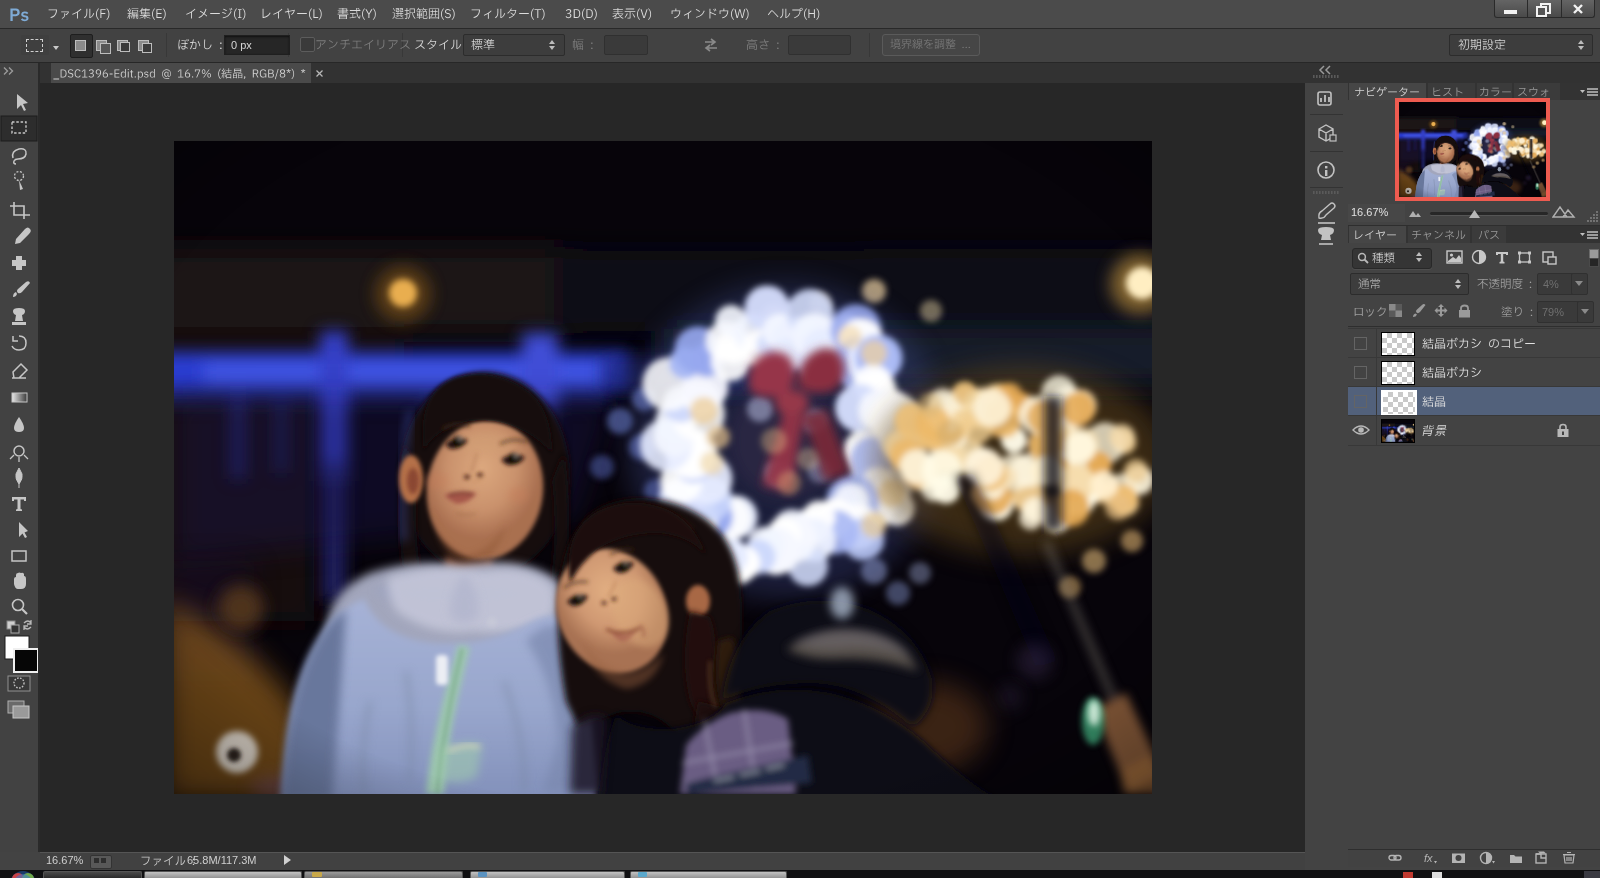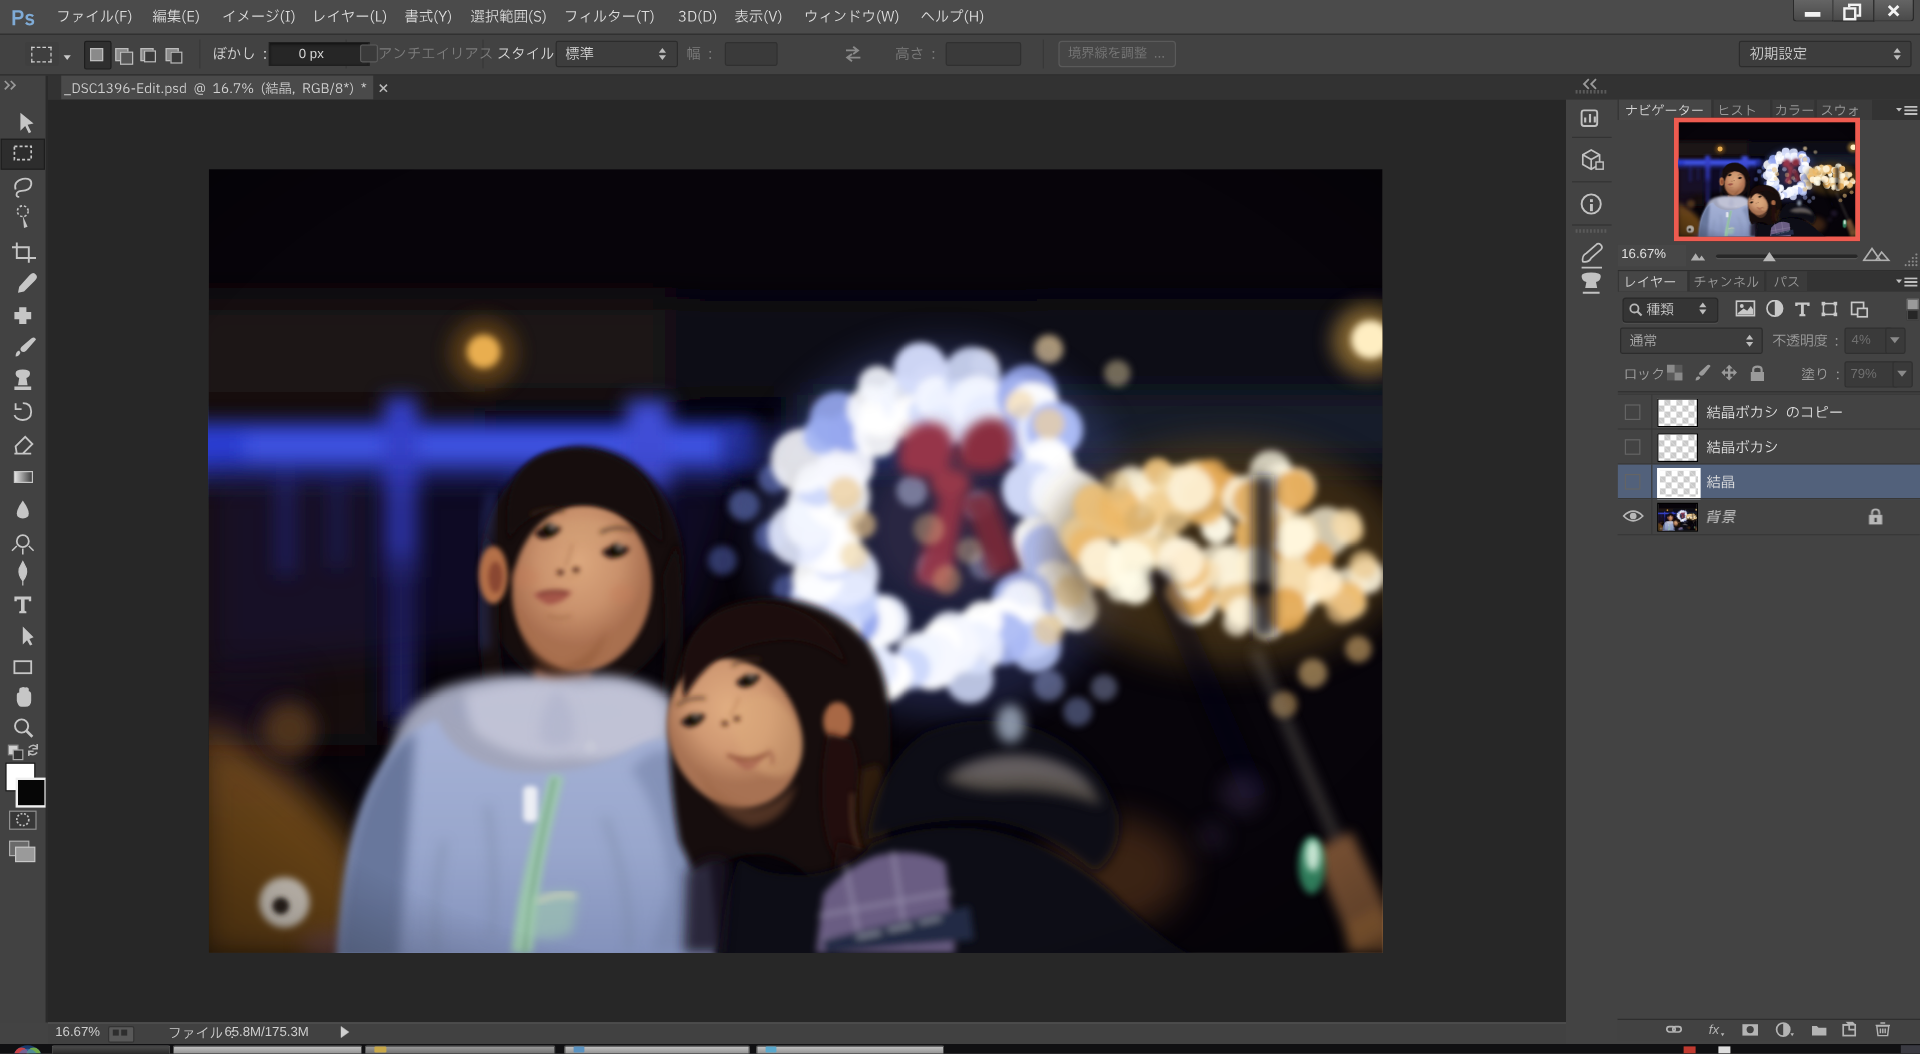--- a/index.html
+++ b/index.html
@@ -498,21 +498,21 @@
 <div class="abs" style="left:133px;top:34px;width:21px;height:22px;border:1px solid transparent;border-radius:2px"></div>
 <div class="abs" style="left:138px;top:40px;width:9px;height:9px;border:1px solid #bdbdbd;background:#8a8a8a"></div>
 <div class="abs" style="left:142px;top:43px;width:8px;height:8px;border:1px solid #bdbdbd;background:#3a3a3a"></div>
 <div class="abs" style="left:166px;top:33px;width:1px;height:24px;background:#383838"></div>
 <div class="abs" style="left:288px;top:33px;width:1px;height:24px;background:#383838"></div>
 <div class="abs" style="left:402px;top:33px;width:1px;height:24px;background:#383838"></div>
 <div class="abs" style="left:869px;top:33px;width:1px;height:24px;background:#383838"></div>
 <svg style="position:absolute;left:177px;top:36px" width="47" height="16" viewBox="0 -13 47 16">
     <path d="M11.2 -10.0Q11.7 -9.0 12.0 -8.1L11.4 -7.9Q11.0 -9.0 10.5 -9.8ZM10.0 -7.5Q9.7 -8.4 9.2 -9.4L9.9 -9.6Q10.4 -8.5 10.7 -7.7ZM2.4 -1.2Q2.4 -1.7 2.6 -2.3Q2.7 -2.9 3.1 -3.6L3.7 -3.3Q3.2 -2.2 3.0 -1.5Q2.7 -0.9 2.6 -0.3Q2.6 -0.0 2.6 0.1Q2.6 0.2 2.6 0.4L1.8 0.5Q1.4 -1.5 1.4 -3.4Q1.4 -4.7 1.6 -6.2Q1.7 -7.7 2.1 -9.3L2.9 -9.2Q2.5 -7.7 2.4 -6.2Q2.2 -4.6 2.2 -3.4Q2.2 -2.0 2.3 -1.2ZM8.5 -2.6Q9.7 -2.1 10.9 -1.0L10.5 -0.3Q9.5 -1.2 8.5 -1.8V-1.3Q8.5 -0.5 7.9 -0.1Q7.4 0.4 6.3 0.4Q5.4 0.4 4.8 -0.1Q4.3 -0.6 4.3 -1.4Q4.3 -2.2 4.8 -2.7Q5.4 -3.1 6.4 -3.1Q7.0 -3.1 7.7 -2.9V-5.1Q5.9 -5.1 4.3 -5.2L4.3 -5.9Q5.7 -5.8 7.7 -5.8V-7.9Q6.0 -7.9 4.5 -7.9L4.5 -8.7Q6.1 -8.6 7.9 -8.6Q8.4 -8.6 9.2 -8.6L9.2 -7.9L8.5 -7.9V-5.9Q9.6 -5.9 10.7 -6.0L10.7 -5.2Q9.6 -5.1 8.5 -5.1ZM7.7 -2.1Q7.0 -2.4 6.3 -2.4Q5.7 -2.4 5.4 -2.1Q5.1 -1.9 5.1 -1.4Q5.1 -0.9 5.4 -0.6Q5.7 -0.4 6.3 -0.4Q7.0 -0.4 7.4 -0.6Q7.7 -0.9 7.7 -1.5Z M17.1 -7.1Q17.2 -7.1 17.5 -7.1Q18.5 -7.1 19.0 -6.6Q19.5 -6.0 19.5 -5.0Q19.5 -2.8 19.3 -1.7Q19.1 -0.6 18.7 -0.3Q18.2 0.1 17.4 0.1Q16.8 0.1 15.8 -0.1L15.9 -0.9Q16.7 -0.7 17.3 -0.7Q17.8 -0.7 18.1 -1.0Q18.4 -1.2 18.5 -2.1Q18.6 -3.0 18.6 -5.0Q18.6 -5.7 18.3 -6.0Q18.1 -6.3 17.4 -6.3Q17.2 -6.3 17.1 -6.3L16.1 -6.2Q15.6 -4.4 15.1 -2.8Q14.5 -1.3 13.8 0.2L13.0 -0.1Q13.7 -1.6 14.2 -3.0Q14.8 -4.4 15.2 -6.1L13.0 -5.9L12.9 -6.7L15.4 -6.9Q15.7 -8.1 16.0 -9.7L16.8 -9.6Q16.6 -8.3 16.3 -7.0ZM21.4 -7.9Q22.8 -5.7 23.3 -2.9L22.5 -2.7Q22.0 -5.4 20.6 -7.5Z M27.3 -9.6 28.2 -9.5 27.8 -3.3Q27.7 -0.6 30.1 -0.6Q31.5 -0.6 32.4 -1.6Q33.3 -2.5 33.8 -4.6L34.6 -4.3Q34.1 -2.1 33.0 -0.9Q31.8 0.3 30.1 0.3Q28.5 0.3 27.7 -0.7Q26.9 -1.6 27.0 -3.3Z M43.1 -5.8V-6.0Q43.1 -6.3 43.3 -6.5Q43.5 -6.6 43.8 -6.6Q44.2 -6.6 44.4 -6.5Q44.6 -6.3 44.6 -6.0V-5.8Q44.6 -5.5 44.4 -5.3Q44.2 -5.1 43.8 -5.1Q43.5 -5.1 43.3 -5.3Q43.1 -5.5 43.1 -5.8ZM43.1 -0.6V-0.7Q43.1 -1.0 43.3 -1.2Q43.5 -1.4 43.8 -1.4Q44.2 -1.4 44.4 -1.2Q44.6 -1.0 44.6 -0.7V-0.6Q44.6 -0.2 44.4 -0.0Q44.2 0.1 43.8 0.1Q43.5 0.1 43.3 -0.0Q43.1 -0.2 43.1 -0.6Z" fill="#d8d8d8"></path>
   </svg>
-<div class="abs field" style="left:224px;top:35px;width:58px;height:18px;line-height:18px;padding-left:24px">0 px</div>
+<div class="abs field" style="left:224px;top:35px;width:58px;height:18px;line-height:18px;padding-left:6px">0 px</div>
 <div class="abs" style="left:300px;top:37px;width:13px;height:13px;border:1px solid #5c5c5c;background:#3a3a3a;border-radius:2px"></div>
 <svg style="position:absolute;left:315px;top:36px" width="98" height="16" viewBox="0 -13 98 16">
     <path d="M6.5 -4.7Q7.7 -5.3 8.6 -6.1Q9.4 -6.9 9.8 -7.8H1.4V-8.7H10.7V-7.9Q10.3 -6.7 9.3 -5.7Q8.4 -4.7 7.1 -4.0ZM1.9 -0.6Q3.1 -1.0 3.8 -1.6Q4.5 -2.1 4.9 -2.9Q5.2 -3.7 5.2 -4.8V-6.5H6.1V-4.8Q6.1 -3.5 5.7 -2.5Q5.3 -1.6 4.5 -1.0Q3.7 -0.3 2.4 0.2Z M17.5 -6.1Q15.8 -7.3 13.8 -8.2L14.2 -9.0Q16.2 -8.0 18.0 -6.8ZM13.9 -1.1Q16.0 -1.5 17.5 -2.2Q19.0 -3.0 20.1 -4.2Q21.1 -5.5 21.9 -7.4L22.7 -6.9Q21.5 -4.0 19.4 -2.4Q17.4 -0.8 14.2 -0.2Z M35.0 -5.5V-4.7H30.7V-4.5Q30.7 -2.7 29.9 -1.5Q29.2 -0.4 27.5 0.3L27.1 -0.4Q28.1 -0.9 28.7 -1.4Q29.3 -1.9 29.5 -2.7Q29.8 -3.4 29.8 -4.5V-4.7H25.2V-5.5H29.8V-7.9Q28.2 -7.8 26.1 -7.7L26.1 -8.5Q31.2 -8.7 33.9 -9.4L34.2 -8.6Q32.8 -8.2 30.7 -8.0V-5.5Z M46.9 -0.8H37.1V-1.6H41.5V-7.5H37.6V-8.3H46.4V-7.5H42.3V-1.6H46.9Z M58.4 -8.7Q57.0 -7.2 55.0 -6.0V0.4H54.1V-5.4Q52.0 -4.1 49.5 -3.3L49.2 -4.1Q51.6 -4.9 53.9 -6.3Q56.2 -7.6 57.8 -9.3Z M64.0 -0.6Q65.6 -1.0 66.6 -1.6Q67.5 -2.1 68.0 -3.0Q68.4 -3.9 68.4 -5.3V-9.3H69.3V-5.3Q69.3 -3.7 68.8 -2.6Q68.2 -1.6 67.2 -0.9Q66.1 -0.2 64.4 0.2ZM63.4 -3.6H62.5V-9.2H63.4Z M78.5 -4.7Q79.7 -5.3 80.6 -6.1Q81.4 -6.9 81.8 -7.8H73.4V-8.7H82.7V-7.9Q82.3 -6.7 81.3 -5.7Q80.4 -4.7 79.1 -4.0ZM73.9 -0.6Q75.1 -1.0 75.8 -1.6Q76.5 -2.1 76.9 -2.9Q77.2 -3.7 77.2 -4.8V-6.5H78.1V-4.8Q78.1 -3.5 77.7 -2.5Q77.3 -1.6 76.5 -1.0Q75.7 -0.3 74.4 0.2Z M94.3 -0.0Q92.5 -1.8 90.6 -3.1Q89.7 -2.2 88.5 -1.4Q87.2 -0.6 85.8 -0.0L85.3 -0.8Q88.2 -1.9 90.0 -3.7Q91.8 -5.5 92.3 -7.8H86.2V-8.6H93.3Q93.3 -8.2 93.1 -7.5Q92.7 -5.5 91.2 -3.8Q93.1 -2.4 94.8 -0.7Z" fill="#7d7d7d"></path>
   </svg>
 <svg style="position:absolute;left:414px;top:36px" width="59" height="16" viewBox="0 -13 59 16">
     <path d="M10.3 -0.0Q8.5 -1.8 6.6 -3.1Q5.7 -2.2 4.5 -1.4Q3.2 -0.6 1.8 -0.0L1.3 -0.8Q4.2 -1.9 6.0 -3.7Q7.8 -5.5 8.3 -7.8H2.2V-8.6H9.3Q9.3 -8.2 9.1 -7.5Q8.7 -5.5 7.2 -3.8Q9.1 -2.4 10.8 -0.7Z M22.3 -8.0Q22.1 -4.8 20.2 -2.7Q18.4 -0.6 15.2 0.3L14.8 -0.5Q17.6 -1.2 19.2 -2.8Q17.8 -4.0 16.3 -4.9L16.9 -5.6Q18.4 -4.6 19.8 -3.5Q21.0 -5.0 21.4 -7.2H16.6Q16.1 -6.3 15.4 -5.7Q14.8 -5.0 13.9 -4.3L13.3 -5.0Q15.8 -6.8 17.0 -9.6L17.8 -9.4Q17.5 -8.7 17.1 -8.0Z M34.4 -8.7Q33.0 -7.2 31.0 -6.0V0.4H30.1V-5.4Q28.0 -4.1 25.5 -3.3L25.2 -4.1Q27.6 -4.9 29.9 -6.3Q32.2 -7.6 33.8 -9.3Z M47.2 -4.7Q46.6 -2.9 45.6 -1.7Q44.6 -0.4 43.2 0.1H42.4V-9.3H43.3V-0.8Q45.4 -2.0 46.5 -5.1ZM39.4 -9.2H40.3V-5.6Q40.3 -3.4 39.6 -2.1Q39.0 -0.7 37.6 0.3L37.0 -0.4Q38.3 -1.3 38.9 -2.5Q39.4 -3.6 39.4 -5.6Z M55.1 -5.8V-6.0Q55.1 -6.3 55.3 -6.5Q55.5 -6.6 55.8 -6.6Q56.2 -6.6 56.4 -6.5Q56.6 -6.3 56.6 -6.0V-5.8Q56.6 -5.5 56.4 -5.3Q56.2 -5.1 55.8 -5.1Q55.5 -5.1 55.3 -5.3Q55.1 -5.5 55.1 -5.8ZM55.1 -0.6V-0.7Q55.1 -1.0 55.3 -1.2Q55.5 -1.4 55.8 -1.4Q56.2 -1.4 56.4 -1.2Q56.6 -1.0 56.6 -0.7V-0.6Q56.6 -0.2 56.4 -0.0Q56.2 0.1 55.8 0.1Q55.5 0.1 55.3 -0.0Q55.1 -0.2 55.1 -0.6Z" fill="#d8d8d8"></path>
   </svg>
 <div class="abs dd" style="left:463px;top:34px;width:100px;height:20px;line-height:20px"></div>
 <svg style="position:absolute;left:471px;top:36px" width="26" height="16" viewBox="0 -13 26 16">
     <path d="M4.0 -3.7 3.5 -3.3 2.7 -5.2Q2.7 -5.3 2.7 -5.3Q2.7 -5.3 2.7 -5.2V0.9H2.0V-5.3H1.9Q1.8 -3.4 0.9 -1.8L0.4 -2.4Q1.1 -3.4 1.4 -4.6Q1.8 -5.9 1.9 -7.1H0.6V-7.8H2.0V-10.0H2.7V-7.8H3.9V-7.1H2.7V-5.5H2.7L2.9 -5.7Q3.0 -5.7 3.1 -5.7Q3.1 -5.7 3.2 -5.6ZM4.4 -8.1H6.4V-9.1H4.0V-9.7H11.4V-9.1H9.0V-8.1H11.0V-5.4H4.4ZM7.0 -8.1H8.3V-9.1H7.0ZM6.4 -7.5H5.1V-6.0H6.4ZM8.3 -7.5H7.0V-6.0H8.3ZM10.3 -6.0V-7.5H9.0V-6.0ZM10.9 -4.5V-3.9H4.5V-4.5ZM11.4 -2.3H8.0V0.0Q8.0 0.4 7.8 0.6Q7.6 0.8 7.2 0.8H5.9L5.7 0.2H7.3V-2.3H4.0V-3.0H11.4ZM6.1 -1.5Q5.7 -1.0 5.1 -0.4Q4.5 0.2 3.8 0.6L3.4 -0.0Q4.0 -0.4 4.6 -0.9Q5.2 -1.4 5.6 -1.9ZM9.5 -1.9Q10.0 -1.5 10.6 -1.0Q11.2 -0.4 11.6 0.1L11.1 0.6Q10.7 0.1 10.1 -0.5Q9.5 -1.1 9.0 -1.5Z M23.4 -2.1V-1.4H18.3V0.9H17.5V-1.4H12.6V-2.1H17.5V-3.3H16.3V-7.1Q15.9 -6.6 15.5 -6.3L15.0 -6.8Q15.8 -7.5 16.4 -8.4Q17.0 -9.2 17.4 -10.1L18.1 -9.9Q17.9 -9.4 17.6 -8.9H19.6Q20.0 -9.5 20.3 -10.1L20.9 -9.9Q20.7 -9.4 20.4 -8.9H23.1V-8.2H20.2V-7.2H22.8V-6.6H20.2V-5.6H22.8V-5.0H20.2V-3.9H23.2V-3.3H18.3V-2.1ZM15.3 -8.2Q14.3 -8.9 13.1 -9.4L13.5 -10.0Q14.8 -9.4 15.7 -8.8ZM17.2 -8.2Q17.1 -8.1 17.0 -8.0V-7.2H19.5V-8.2ZM14.7 -6.0Q13.9 -6.6 12.6 -7.2L13.0 -7.7Q14.2 -7.3 15.1 -6.6ZM17.0 -5.6H19.5V-6.6H17.0ZM15.7 -4.9Q15.2 -4.3 14.5 -3.7Q13.8 -3.1 13.1 -2.7L12.6 -3.3Q13.3 -3.7 14.0 -4.3Q14.7 -4.8 15.3 -5.4ZM19.5 -5.0H17.0V-3.9H19.5Z" fill="#d8d8d8"></path>
@@ -823,21 +823,21 @@
 <path d="M176 4 L186 4 L185 12 L177 12 Z M175 3.5 L187 3.5 M179 1.5 L183 1.5 M179 6 L179 10 M181 6 L181 10 M183 6 L183 10" stroke="#b4b4b4" stroke-width="1.2" fill="none"></path>
 </svg>
 <div class="abs statusbar"></div>
 <div class="abs" style="left:46px;top:854px;color:#cfcfcf;font-size:11px">16.67%</div>
 <div class="abs" style="left:90px;top:855px;width:20px;height:12px;background:#585858;border:1px solid #333;border-radius:2px"></div>
 <div class="abs" style="left:94px;top:858px;width:5px;height:5px;background:#2e2e2e"></div>
 <div class="abs" style="left:101px;top:858px;width:5px;height:5px;background:#2e2e2e"></div>
 <svg style="position:absolute;left:140px;top:853px" width="57" height="16" viewBox="0 -12 57 16">
     <path d="M1.5 -8.2H9.6Q9.5 -5.9 8.9 -4.3Q8.3 -2.6 7.0 -1.6Q5.7 -0.5 3.6 0.1L3.2 -0.7Q5.1 -1.2 6.2 -2.1Q7.4 -3.0 8.0 -4.3Q8.5 -5.6 8.7 -7.4H1.5Z M17.6 -3.2Q18.5 -3.6 19.2 -4.2Q19.8 -4.9 20.1 -5.6H13.6V-6.3H20.9V-5.6Q20.6 -4.7 19.9 -3.9Q19.1 -3.1 18.1 -2.5ZM14.0 0.0Q15.0 -0.4 15.5 -0.8Q16.1 -1.2 16.3 -1.8Q16.6 -2.3 16.6 -3.2V-4.6H17.3V-3.1Q17.3 -1.7 16.7 -0.8Q16.0 0.1 14.4 0.7Z M33.0 -8.3Q31.6 -6.9 29.7 -5.7V0.3H28.9V-5.2Q26.9 -4.0 24.5 -3.1L24.1 -3.9Q26.5 -4.7 28.7 -6.0Q30.8 -7.3 32.4 -8.9Z M45.2 -4.5Q44.7 -2.8 43.7 -1.6Q42.7 -0.4 41.4 0.1H40.7V-8.9H41.5V-0.8Q43.5 -1.9 44.5 -4.9ZM37.8 -8.8H38.6V-5.4Q38.6 -3.3 38.0 -2.0Q37.3 -0.7 36.0 0.3L35.5 -0.4Q36.7 -1.2 37.2 -2.4Q37.8 -3.5 37.8 -5.3Z M52.8 -5.6V-5.7Q52.8 -6.0 53.0 -6.2Q53.2 -6.4 53.5 -6.4Q53.9 -6.4 54.0 -6.2Q54.2 -6.0 54.2 -5.7V-5.6Q54.2 -5.2 54.0 -5.1Q53.9 -4.9 53.5 -4.9Q53.2 -4.9 53.0 -5.1Q52.8 -5.2 52.8 -5.6ZM52.8 -0.5V-0.7Q52.8 -1.0 53.0 -1.2Q53.2 -1.3 53.5 -1.3Q53.9 -1.3 54.0 -1.2Q54.2 -1.0 54.2 -0.7V-0.5Q54.2 -0.2 54.0 -0.0Q53.9 0.1 53.5 0.1Q53.2 0.1 53.0 -0.0Q52.8 -0.2 52.8 -0.5Z" fill="#cfcfcf"></path>
   </svg>
-<div class="abs" style="left:187px;top:854px;color:#cfcfcf;font-size:11px">65.8M/175.3M</div>
+<div class="abs" style="left:187px;top:854px;color:#cfcfcf;font-size:11px">65.8M/117.3M</div>
 <div class="abs" style="left:284px;top:855px;border-top:5px solid transparent;border-bottom:5px solid transparent;border-left:7px solid #d0d0d0"></div>
 <div class="abs taskbar"></div>
 <svg class="abs" style="left:2px;top:870px" width="42" height="8" viewBox="0 0 42 8">
 <circle cx="21" cy="14" r="13" fill="#1a3a6a"></circle>
     <circle cx="16" cy="9" r="6" fill="#d44" opacity="0.9"></circle>
 <circle cx="26" cy="9" r="6" fill="#7ab648" opacity="0.9"></circle>
     <circle cx="21" cy="13" r="9" fill="#3a78c8" opacity="0.6"></circle>
   </svg>
 <div class="abs" style="left:43px;top:871px;width:97px;height:7px;background:linear-gradient(#4a4a4a,#262626);border-radius:2px 2px 0 0;border:1px solid #555;border-bottom:none"></div>
 <div class="abs" style="left:144px;top:871px;width:156px;height:7px;background:linear-gradient(#c2c2c2,#8a8a8a);border-radius:2px 2px 0 0;border:1px solid #555;border-bottom:none"></div>

